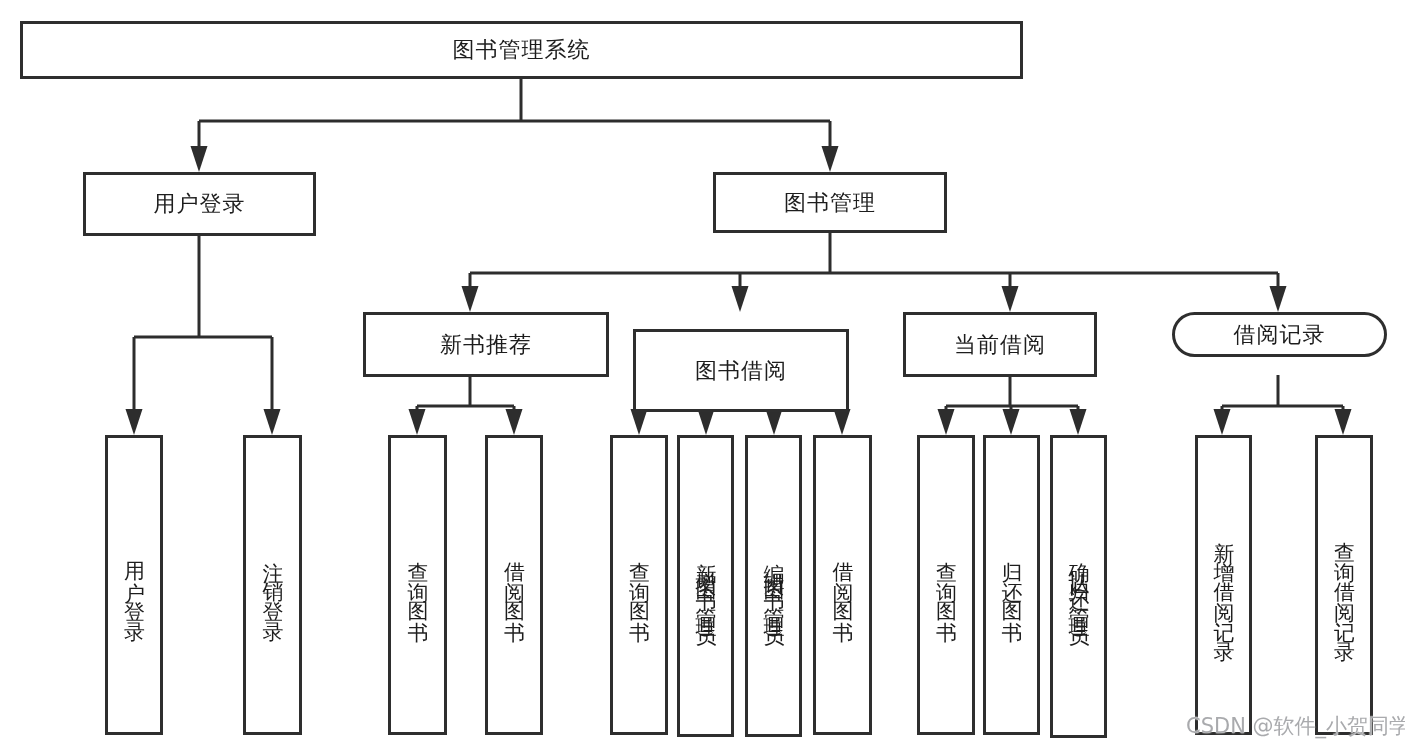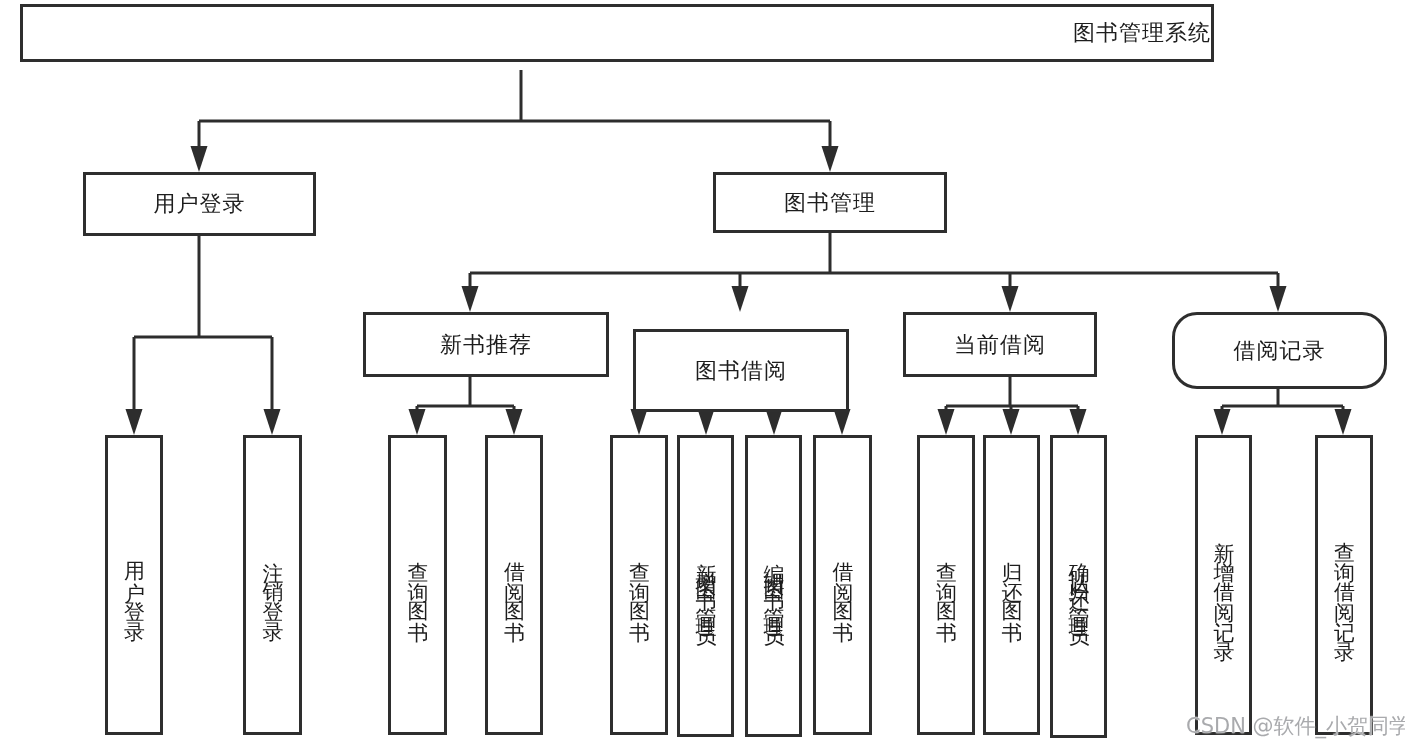--- a/index.html
+++ b/index.html
@@ -108,41 +108,41 @@
       <path d="M774 435 L765.5 409 H782.5 Z"></path>
       <path d="M842 435 L833.5 409 H850.5 Z"></path>
       <path d="M946 435 L937.5 409 H954.5 Z"></path>
       <path d="M1011 435 L1002.5 409 H1019.5 Z"></path>
       <path d="M1078 435 L1069.5 409 H1086.5 Z"></path>
       <path d="M1222 435 L1213.5 409 H1230.5 Z"></path>
       <path d="M1343 435 L1334.5 409 H1351.5 Z"></path>
     </g>
   </svg>
 
-  <div class="node" style="left:20px;top:4px;width:1194px;height:58px;justify-content:flex-end;">
+  <div class="node" style="left:20px;top:21px;width:1003px;height:58px;">
     <span class="h-label">图书管理系统</span>
   </div>
 
   <div class="node" style="left:83px;top:172px;width:233px;height:64px;">
     <span class="h-label">用户登录</span>
   </div>
   <div class="node" style="left:713px;top:172px;width:234px;height:61px;">
     <span class="h-label">图书管理</span>
   </div>
 
   <div class="node" style="left:363px;top:312px;width:246px;height:65px;">
     <span class="h-label">新书推荐</span>
   </div>
   <div class="node" style="left:633px;top:329px;width:216px;height:83px;">
     <span class="h-label">图书借阅</span>
   </div>
   <div class="node" style="left:903px;top:312px;width:194px;height:65px;">
     <span class="h-label">当前借阅</span>
   </div>
-  <div class="node" style="left:1172px;top:312px;width:215px;height:77px;border-radius:25px;">
+  <div class="node" style="left:1172px;top:312px;width:215px;height:45px;border-radius:25px;">
     <span class="h-label">借阅记录</span>
   </div>
 
   <div class="node leaf" style="left:105px;top:435px;width:58px;height:300px;">
     <span class="v-label">用户登录</span>
   </div>
   <div class="node leaf" style="left:243px;top:435px;width:59px;height:300px;">
     <span class="v-label">注销登录</span>
   </div>
 

